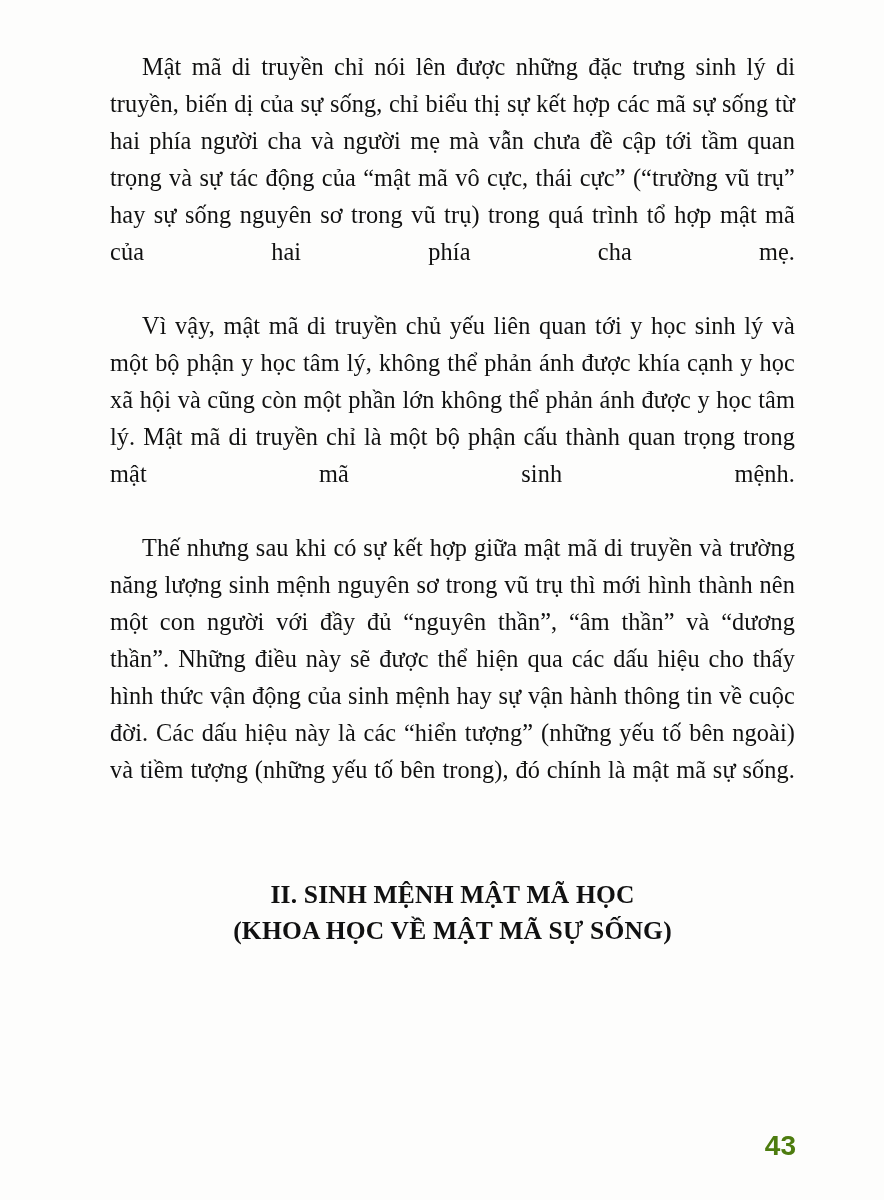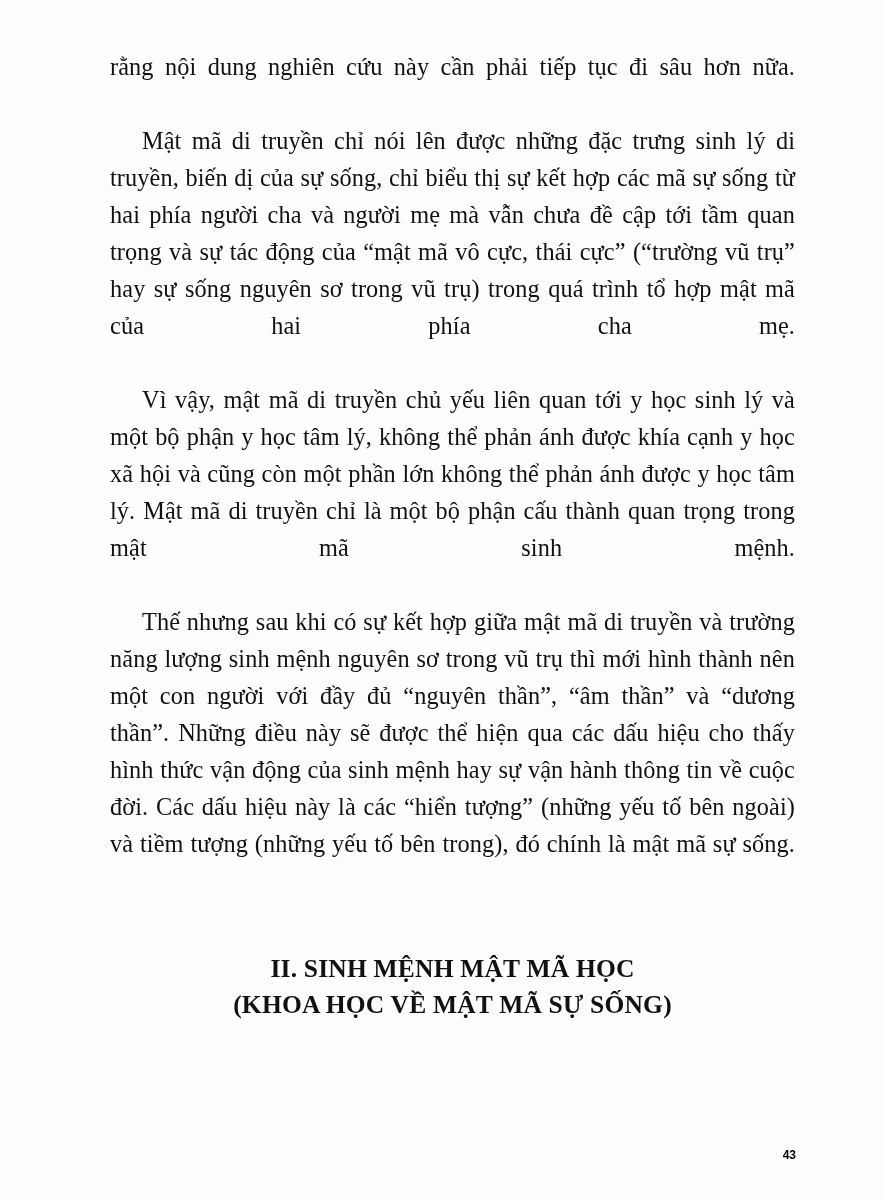--- a/index.html
+++ b/index.html
@@ -60,32 +60,31 @@
   }
   .heading .line2 {
     display: block;
   }
   .page-number {
     position: absolute;
     right: 88px;
     bottom: 38px;
     font-family: "Liberation Sans", "DejaVu Sans", sans-serif;
     font-weight: bold;
-    font-size: 12px;
-    color: #000000;
+    font-size: 28px;
+    color: #4d7c0f;
   }
 </style>
 </head>
 <body>
 
 <div class="page">
 
   <div class="text-block">
 
-    <p class="para no-indent">rằng nội dung nghiên cứu này cần phải tiếp tục đi sâu hơn nữa.</p>
 
     <p class="para">Mật mã di truyền chỉ nói lên được những đặc trưng sinh lý di truyền, biến dị của sự sống, chỉ biểu thị sự kết hợp các mã sự sống từ hai phía người cha và người mẹ mà vẫn chưa đề cập tới tầm quan trọng và sự tác động của “mật mã vô cực, thái cực” (“trường vũ trụ” hay sự sống nguyên sơ trong vũ trụ) trong quá trình tổ hợp mật mã của hai phía cha mẹ.</p>
 
     <p class="para">Vì vậy, mật mã di truyền chủ yếu liên quan tới y học sinh lý và một bộ phận y học tâm lý, không thể phản ánh được khía cạnh y học xã hội và cũng còn một phần lớn không thể phản ánh được y học tâm lý. Mật mã di truyền chỉ là một bộ phận cấu thành quan trọng trong mật mã sinh mệnh.</p>
 
 
     <p class="para">Thế nhưng sau khi có sự kết hợp giữa mật mã di truyền và trường năng lượng sinh mệnh nguyên sơ trong vũ trụ thì mới hình thành nên một con người với đầy đủ “nguyên thần”, “âm thần” và “dương thần”. Những điều này sẽ được thể hiện qua các dấu hiệu cho thấy hình thức vận động của sinh mệnh hay sự vận hành thông tin về cuộc đời. Các dấu hiệu này là các “hiển tượng” (những yếu tố bên ngoài) và tiềm tượng (những yếu tố bên trong), đó chính là mật mã sự sống.</p>
 
     <div class="heading-wrap">
       <h2 class="heading">

